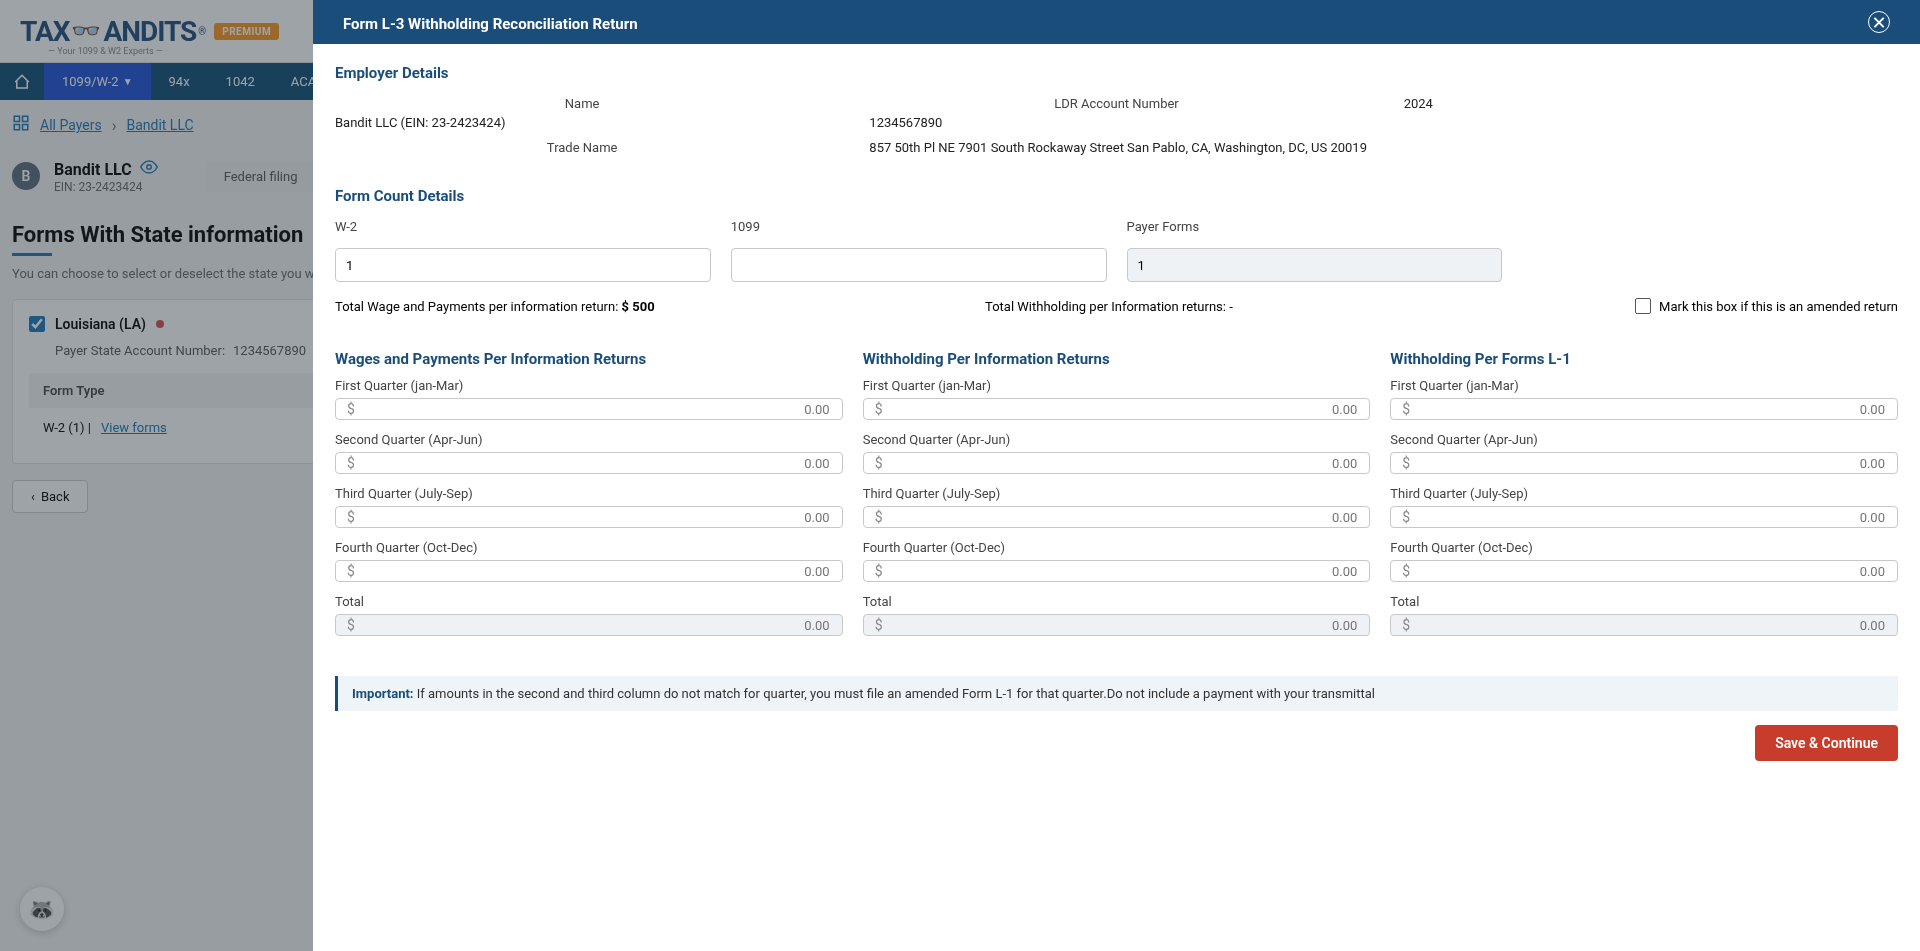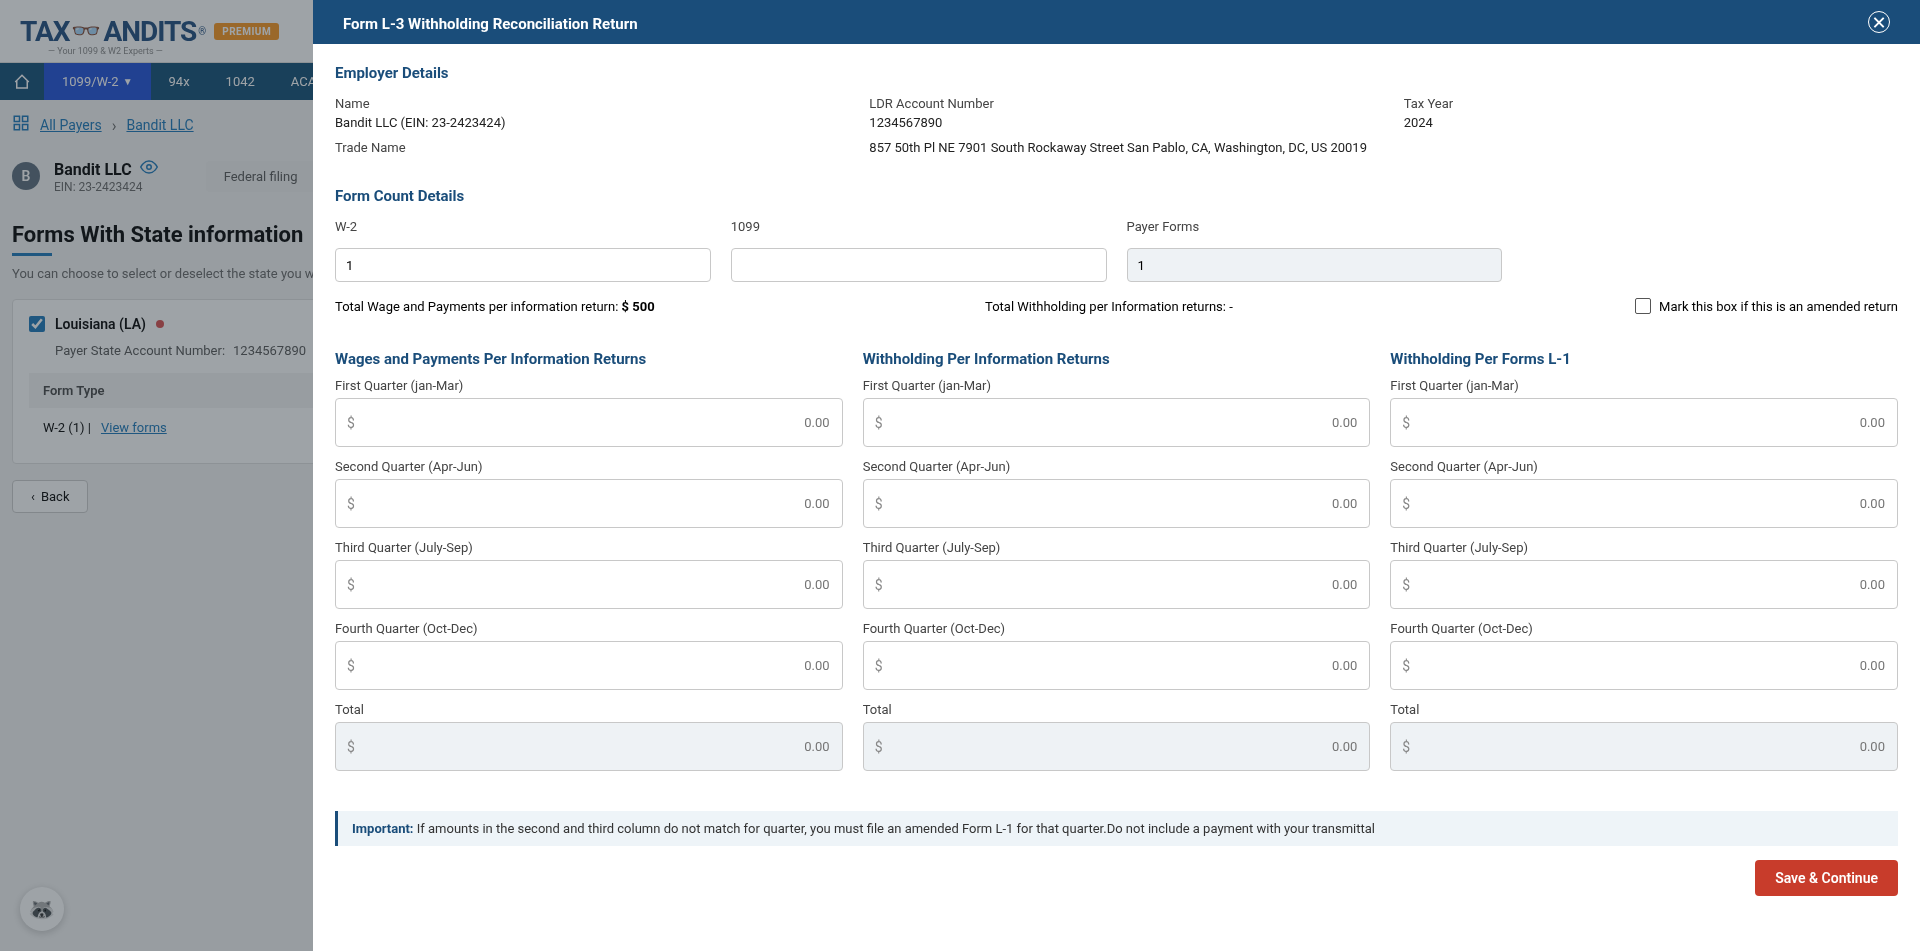--- a/index.html
+++ b/index.html
@@ -48,39 +48,39 @@
 
 
 .overlay { position: absolute; top: 0; left: 0; width: 100%; height: 100%; background: rgba(40,50,60,0.45); }
 .modal { position: absolute; top: 0; left: 313px; right: 0; bottom: 0; background: #fff; display: flex; flex-direction: column; }
 .modal-head { background: #1a4d7a; color: #fff; padding: 11px 30px; display: flex; align-items: flex-end; justify-content: space-between; }
 .modal-title { font-weight: 700; font-size: 15px; }
 .modal-close { color: #fff; cursor: pointer; font-size: 18px; width: 22px; height: 22px; border: 1.5px solid #fff; border-radius: 50%; display: flex; align-items: center; justify-content: center; }
 .modal-body { flex: 1; overflow-y: auto; padding: 20px 22px; }
 .sect-title { color: #1a4d7a; font-weight: 700; font-size: 15px; margin-bottom: 14px; }
 .emp-grid { display: grid; grid-template-columns: 1fr 1fr 1fr; gap: 10px 40px; margin-bottom: 28px; }
-.emp-cell .lbl { font-size: 13px; color: #444; margin-bottom: 4px; }
+.emp-cell .lbl { font-size: 13px; color: #444; margin-bottom: 4px; text-align: center; }
 .emp-cell .val { font-size: 13px; color: #222; }
 .fc-grid { display: grid; grid-template-columns: 1fr 1fr 1fr 1fr; gap: 20px; margin-bottom: 10px; }
 .fc-cell .lbl { font-size: 13px; color: #444; margin-bottom: 14px; }
 .fc-input { width: 100%; height: 34px; border: 1px solid #c8c8c8; border-radius: 4px; padding: 0 10px; font-size: 13px; }
 .fc-input.readonly { background: #eef2f5; }
 .totals-row { display: flex; align-items: center; gap: 60px; margin: 16px 0 22px; font-size: 13px; flex-wrap: wrap; }
 .totals-row .seg { flex: 1; }
 .totals-row .amt { font-weight: 700; }
 .amend-chk { display: flex; align-items: center; gap: 8px; font-size: 13px; }
 .amend-box { width: 16px; height: 16px; border: 1.5px solid #555; border-radius: 2px; }
 .q-grid { display: grid; grid-template-columns: 1fr 1fr 1fr; gap: 20px; }
 .q-col { }
 .q-title { color: #1a4d7a; font-weight: 700; font-size: 15px; margin-bottom: 10px; margin-top: 14px; }
 .q-field { margin-bottom: 12px; }
 .q-field .lbl { font-size: 13px; color: #444; margin-bottom: 5px; }
 .money-wrap { position: relative; }
 .money-wrap .cur { position: absolute; left: 12px; top: 50%; transform: translateY(-50%); color: #888; font-size: 14px; }
-.money-input { width: 100%; height: 49px; border: 1px solid #c8c8c8; border-radius: 4px; padding: 0 12px 0 30px; font-size: 13px; text-align: right; }
+.money-input { width: 100%; height: 22px; border: 1px solid #c8c8c8; border-radius: 4px; padding: 0 12px 0 30px; font-size: 13px; text-align: right; }
 .money-input.total { background: #eef2f5; }
 .info-bar { margin-top: 28px; border-left: 3px solid #1a4d7a; background: #eef4f8; padding: 10px 14px; font-size: 13px; color: #333; }
 .info-bar b { color: #1a4d7a; font-weight: 700; }
 .modal-foot { display: flex; justify-content: flex-end; padding: 14px 0 4px; }
 .save-btn { background: #c83c2b; color: #fff; border: none; padding: 10px 20px; border-radius: 4px; font-size: 14px; font-weight: 600; cursor: pointer; }
 </style>
 </head>
 <body>
 
 <div class="bg-page">
@@ -195,21 +195,20 @@
     <div class="emp-grid">
       <div class="emp-cell">
         <div class="lbl">Name</div>
         <div class="val">Bandit LLC (EIN: 23-2423424)</div>
       </div>
       <div class="emp-cell">
         <div class="lbl">LDR Account Number</div>
         <div class="val">1234567890</div>
       </div>
       <div class="emp-cell">
-        <div class="lbl">Tax Year</div>
         <div class="val">2024</div>
       </div>
       <div class="emp-cell">
         <div class="lbl">Trade Name</div>
         <div class="val"></div>
       </div>
       <div class="emp-cell" style="grid-column: span 2;">
         <div class="val">857 50th Pl NE 7901 South Rockaway Street San Pablo, CA, Washington, DC, US 20019</div>
       </div>
     </div>

